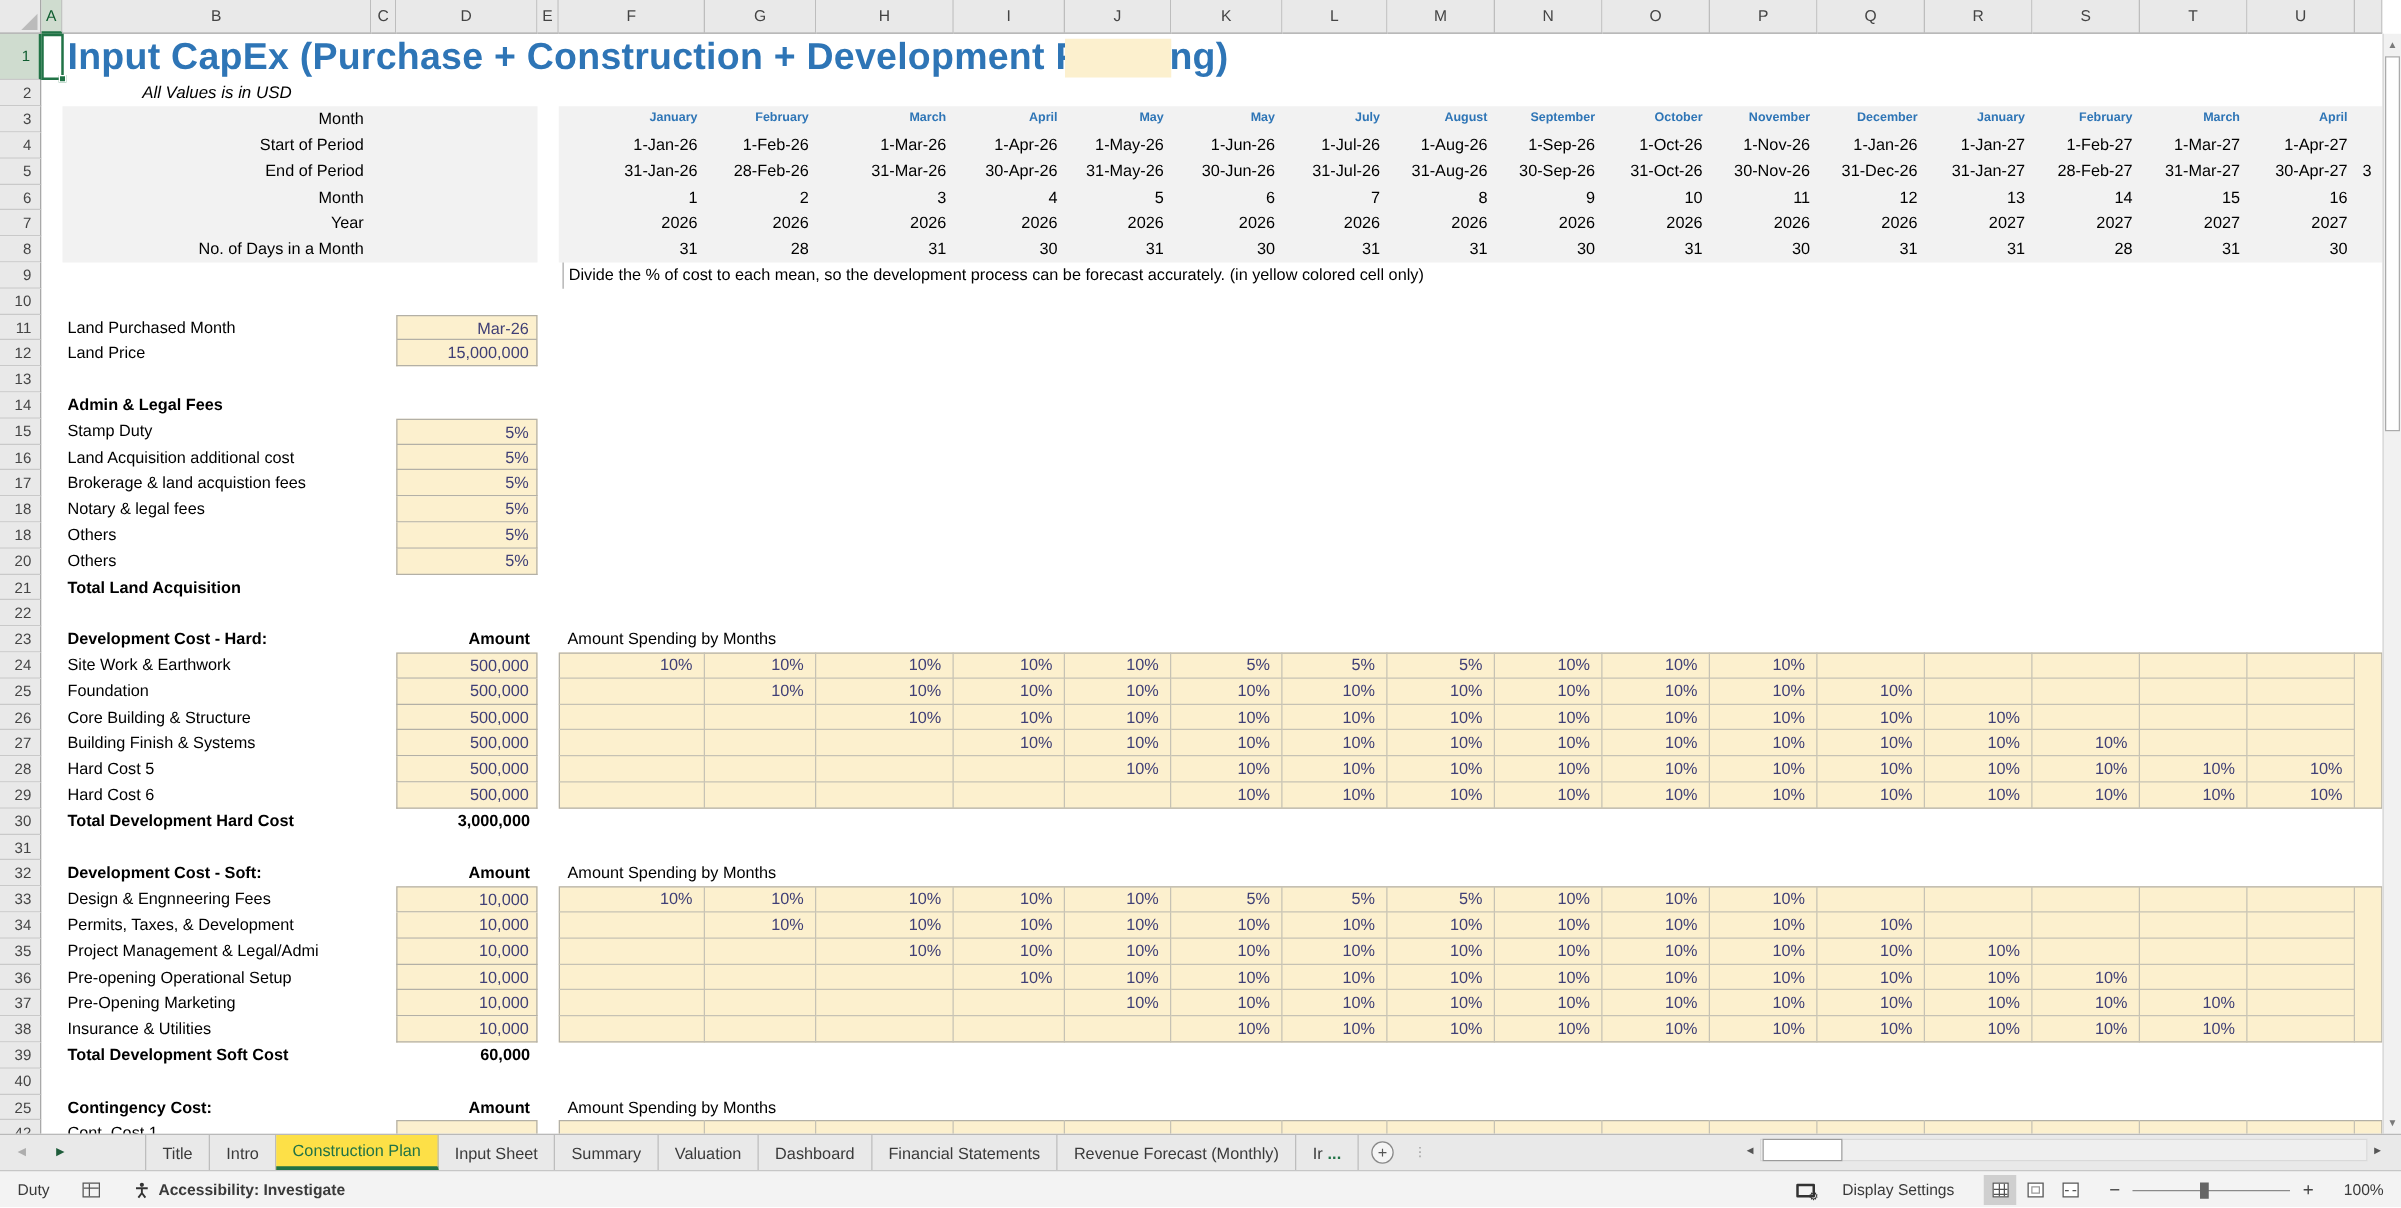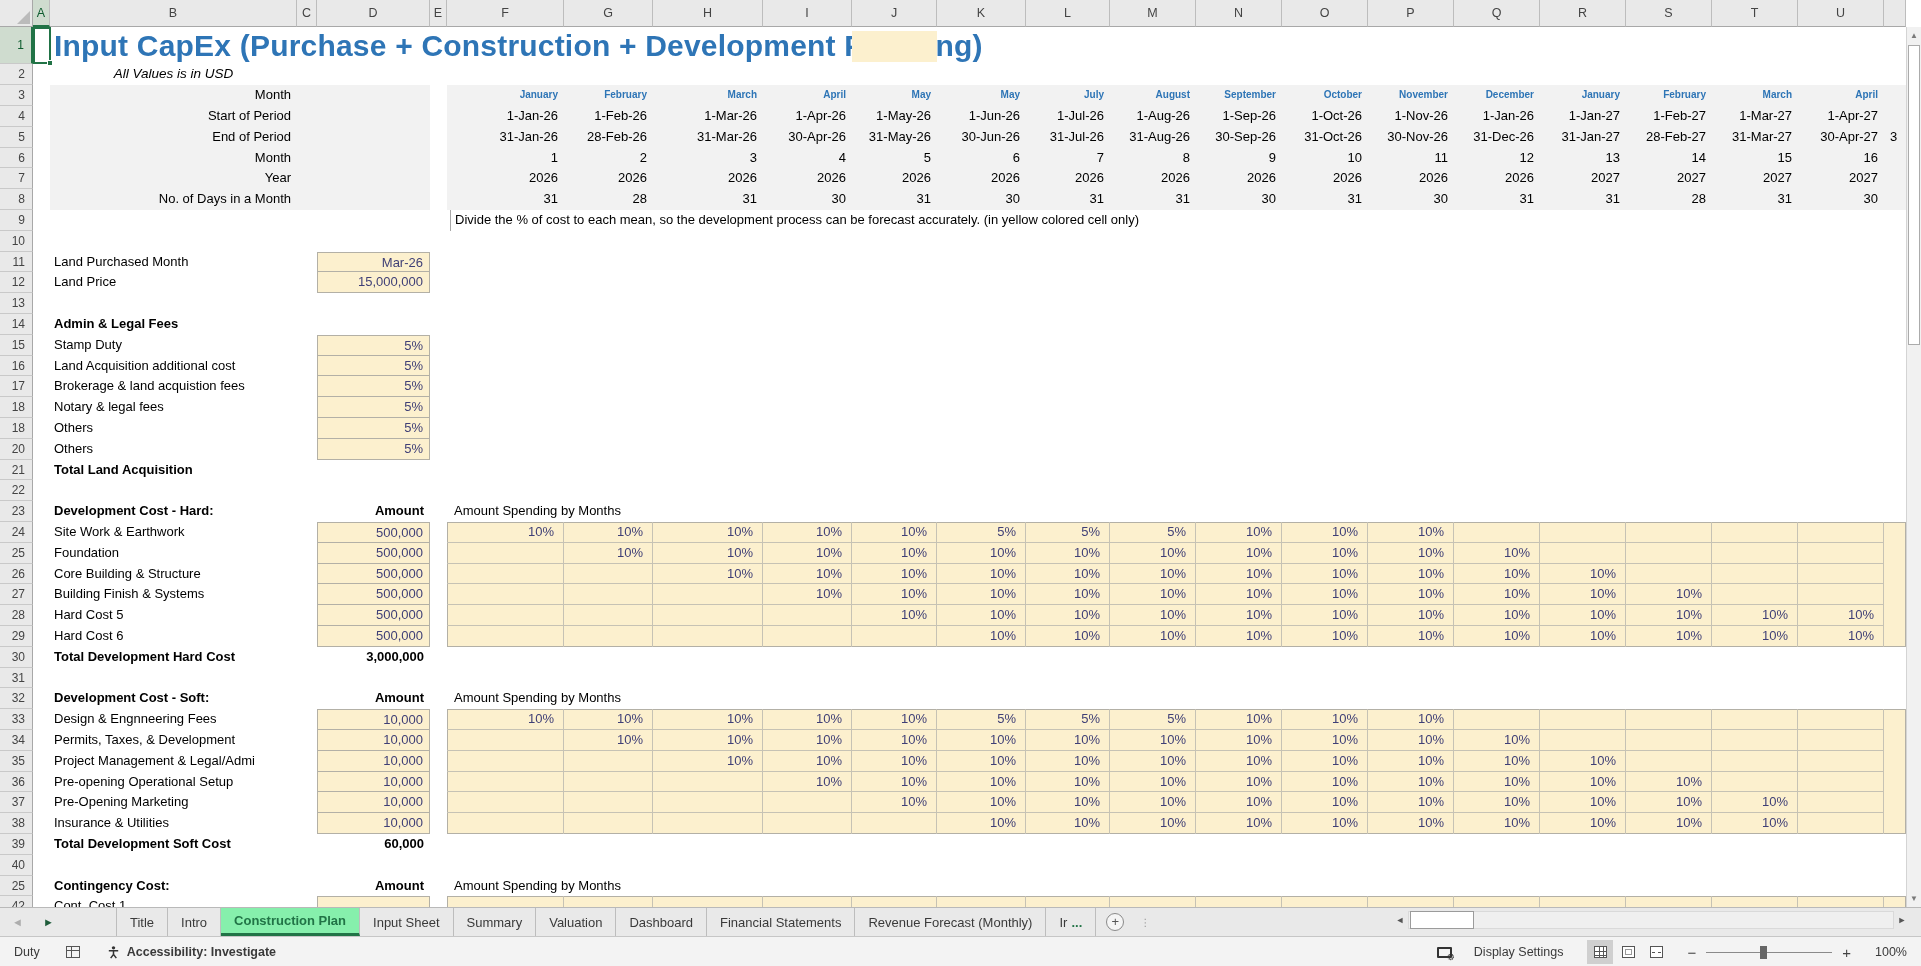--- a/index.html
+++ b/index.html
@@ -43,21 +43,21 @@
   #vscroll .arrow { position:absolute; left:0; width:14px; height:17px; color:#7a7a7a; font-size:8px; text-align:center; line-height:17px; }
   #vscroll .thumb { position:absolute; left:1px; top:18px; width:12px; height:300px; background:#fff; border:1px solid #ABABAB; }
 
   
   #tabbar { position:absolute; left:0; top:907px; width:1921px; height:29px; background:#E9E9E9;
             border-top:1px solid #B9B9B9; display:flex; align-items:stretch; }
   .tabnav { width:72px; display:flex; align-items:center; padding-left:12px; gap:20px; font-size:11px; }
   #tabs { display:flex; align-items:stretch;padding-left:44px; }
   .tab { padding:0 13px; font-size:13px; color:#3a3a3a; display:flex; align-items:center; border-right:1px solid #BDBDBD; }
   .tab:first-child { border-left:1px solid #BDBDBD; }
-  .tab.active { background:#86efac; color:var(--accent); font-weight:bold; border-bottom:3px solid var(--accent); }
+  .tab.active { background:#fde047; color:var(--accent); font-weight:normal; border-bottom:3px solid var(--accent); }
   .tab .ellipsis { color:var(--accent); font-weight:bold; margin-left:4px; }
   #add-sheet { width:18px; height:18px; border:1px solid #8a8a8a; border-radius:50%; color:#555; font-size:13px;
                line-height:16px; text-align:center; align-self:center; margin-left:10px; background:#F5F5F5; }
   #tab-divider { align-self:center; margin-left:16px; color:#9a9a9a; font-size:10px; letter-spacing:1px; }
   #hscroll { position:absolute; left:1392px; top:910px; width:518px; height:20px; }
   #hscroll .harrow { position:absolute; top:0; width:16px; height:20px; color:#555; font-size:9px; text-align:center; line-height:20px; }
   #hscroll .track { position:absolute; left:16px; right:16px; top:1px; height:18px; background:#EFEFEF; border:1px solid #D9D9D9; }
   #hscroll .hthumb { position:absolute; left:18px; top:1px; width:64px; height:18px; background:#fff; border:1px solid #9B9B9B; }
 
   

